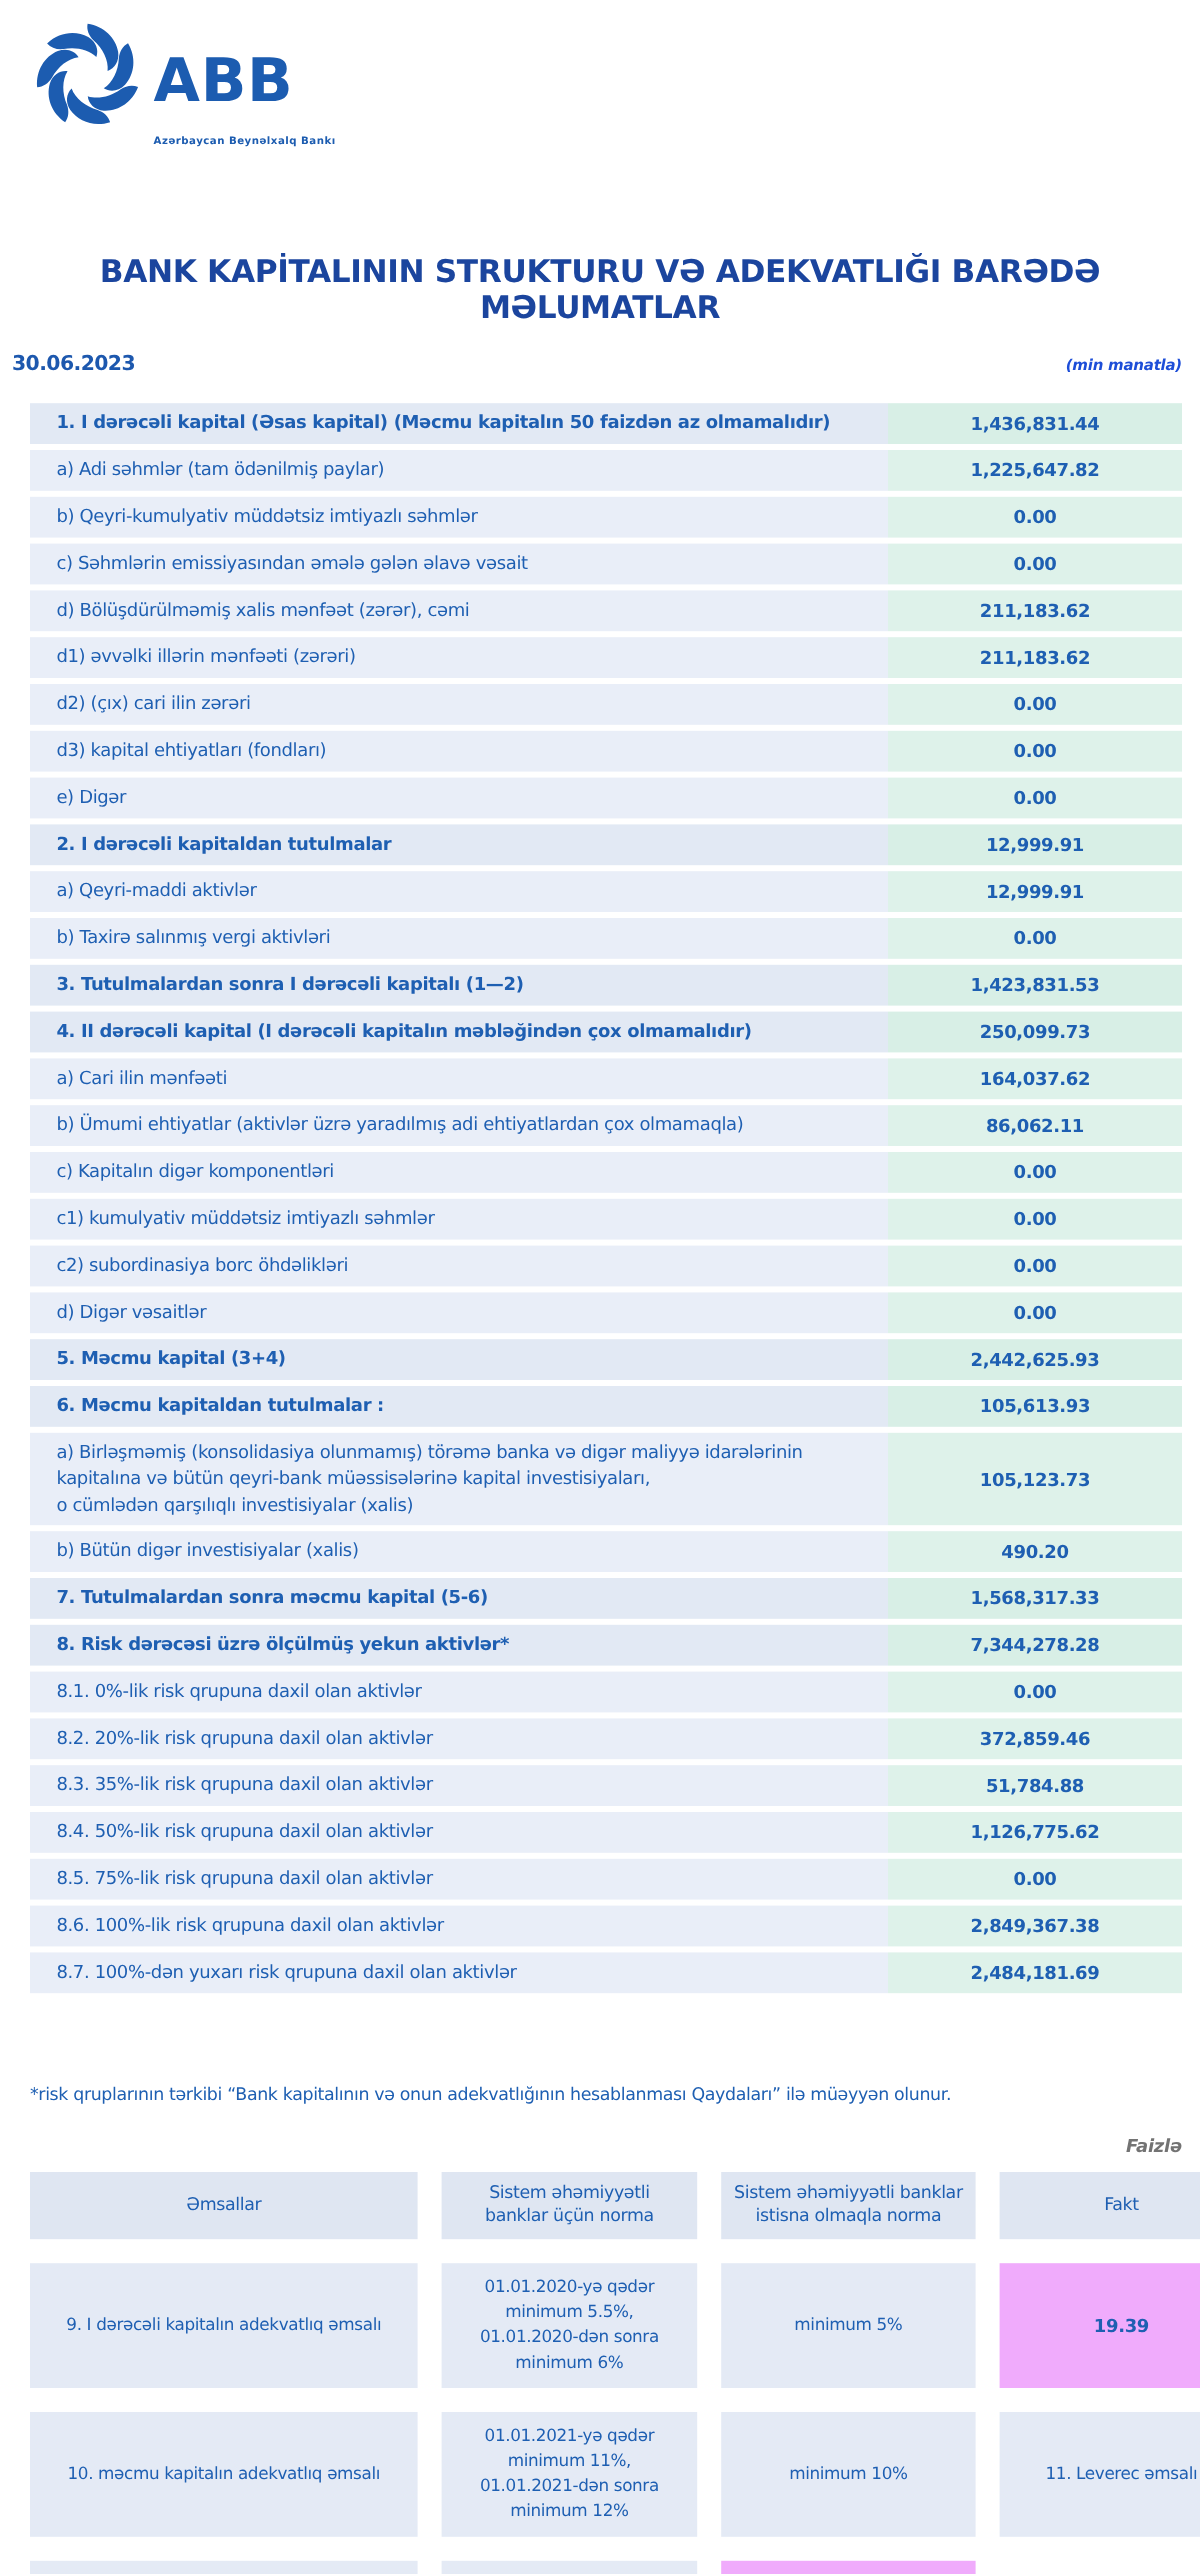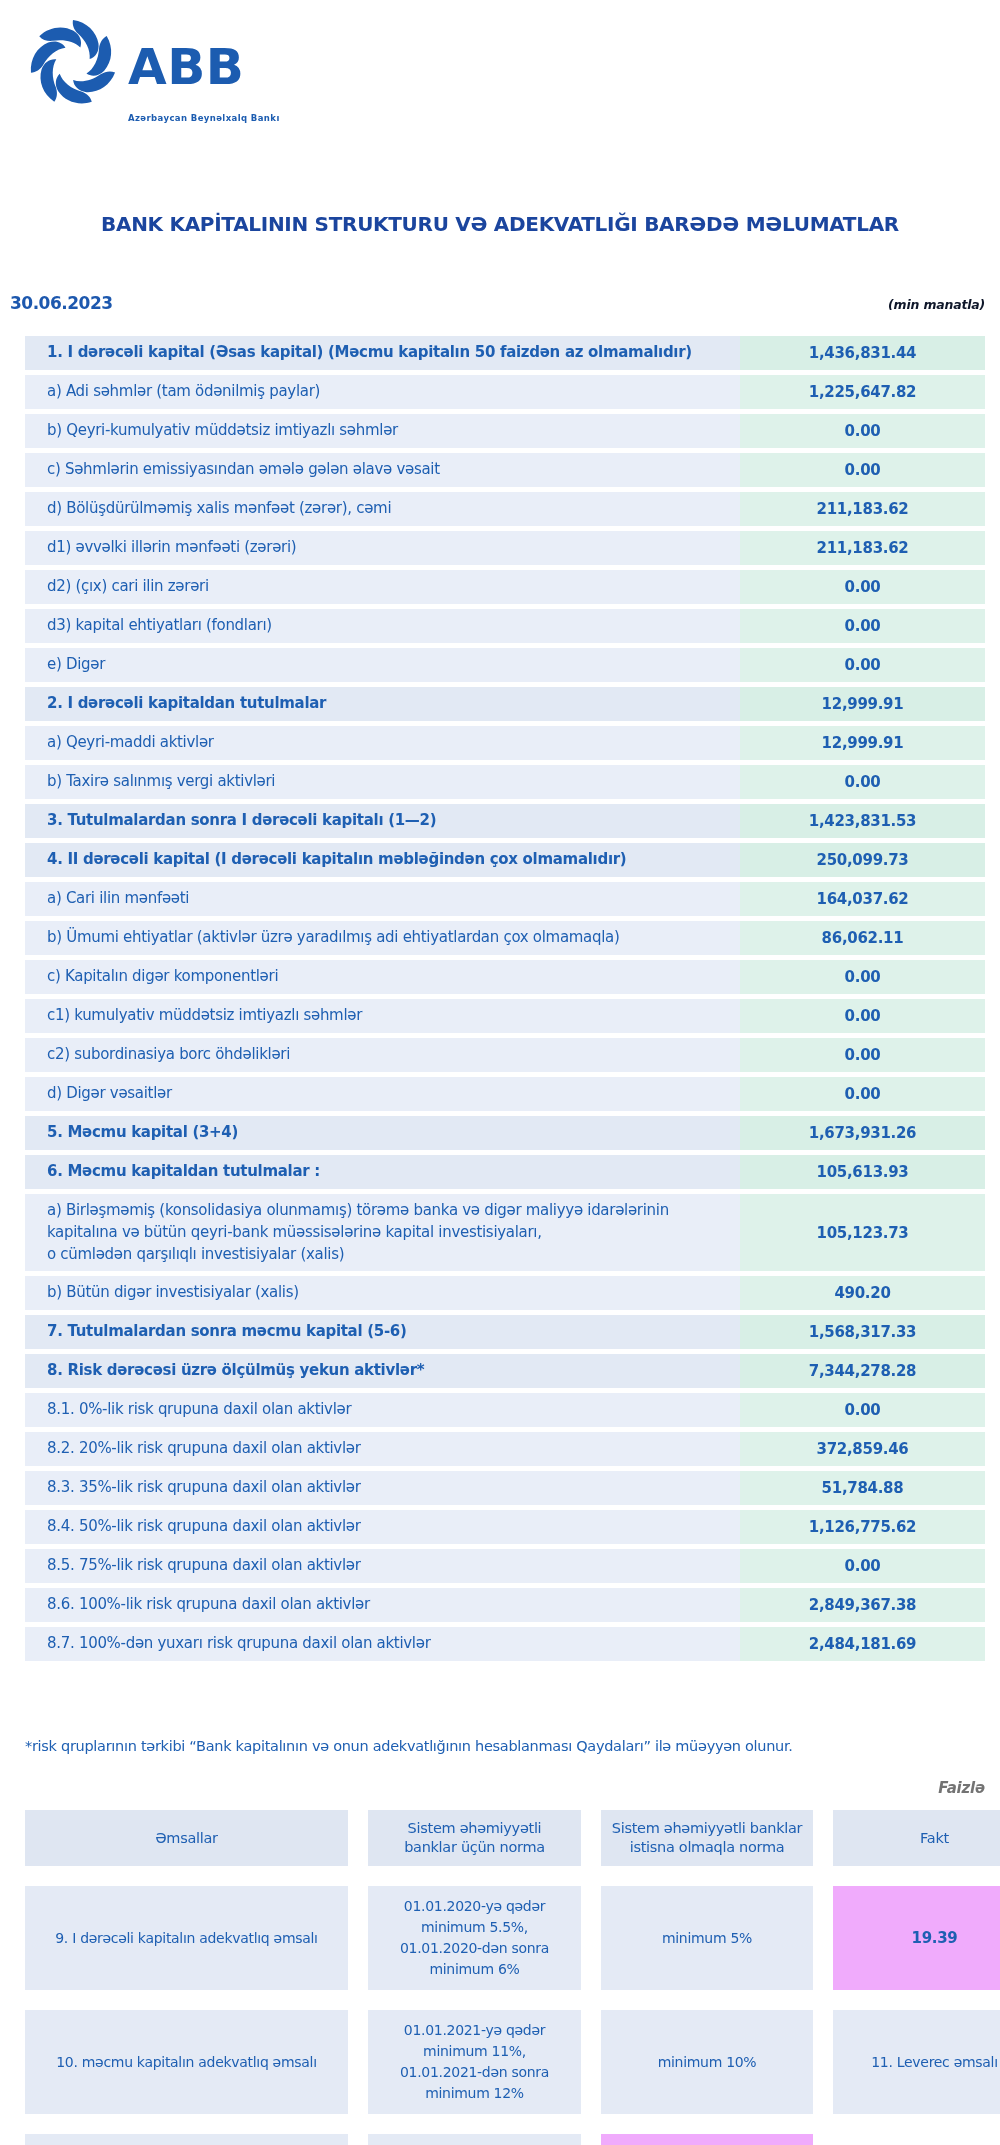--- a/index.html
+++ b/index.html
@@ -10,25 +10,25 @@
     color:#1e5fb2;
   }
   
   .logo{position:absolute;top:12px;left:24px;display:flex;align-items:flex-start}
   .logo-mark{width:98px;height:102px;flex:0 0 auto}
   .logo-text{margin-left:6px;margin-top:30px}
   .logo-brand{font-size:50px;line-height:1;font-weight:700;color:#1c5cb0;letter-spacing:0.5px}
   .logo-sub{font-size:8.5px;font-weight:700;color:#1c5cb0;margin-top:21px;letter-spacing:0.4px}
   
   .title{position:absolute;top:212px;left:0;right:0;text-align:center;
-         font-size:20px;font-weight:700;color:#1b459e;letter-spacing:-0.3px}
+         font-size:26px;font-weight:700;color:#1b459e;letter-spacing:-0.3px}
   .meta{position:absolute;top:293px;left:10px;right:15px;display:flex;
         justify-content:space-between;align-items:baseline}
   .date{font-weight:700;font-size:17px;color:#1d58ae;letter-spacing:-0.5px}
-  .unit{font-style:italic;font-weight:700;font-size:12.5px;color:#0f172a;letter-spacing:-0.2px}
+  .unit{font-style:italic;font-weight:700;font-size:12.5px;color:#1d4ed8;letter-spacing:-0.2px}
   
   .t1{position:absolute;top:336px;left:25px;width:960px}
   .crow{display:flex;margin-bottom:5px}
   .clabel{width:715px;background:#e9eef8;display:flex;align-items:center;
           padding:6px 10px 6px 22px;font-size:15px;letter-spacing:-0.3px;
           min-height:34px;white-space:pre-line;line-height:1.45}
   .cvalue{flex:1;background:#def2ea;display:flex;align-items:center;justify-content:center;
           font-size:15px;font-weight:600;letter-spacing:-0.3px;min-height:34px}
   .crow.bold .clabel{background:#e2e9f4;font-weight:700}
   .crow.bold .cvalue{background:#d8efe6;font-weight:700}
@@ -153,21 +153,21 @@
     <div class="crow">
       <div class="clabel">c2) subordinasiya borc öhdəlikləri</div>
       <div class="cvalue">0.00</div>
     </div>
     <div class="crow">
       <div class="clabel">d) Digər vəsaitlər</div>
       <div class="cvalue">0.00</div>
     </div>
     <div class="crow bold">
       <div class="clabel">5. Məcmu kapital (3+4)</div>
-      <div class="cvalue">1,673,931.26</div>
+      <div class="cvalue">2,442,625.93</div>
     </div>
     <div class="crow bold">
       <div class="clabel">6. Məcmu kapitaldan tutulmalar :</div>
       <div class="cvalue">105,613.93</div>
     </div>
     <div class="crow">
       <div class="clabel">a) Birləşməmiş (konsolidasiya olunmamış) törəmə banka və digər maliyyə idarələrinin
 kapitalına və bütün qeyri-bank müəssisələrinə kapital investisiyaları,
 o cümlədən qarşılıqlı investisiyalar (xalis)</div>
       <div class="cvalue">105,123.73</div>

